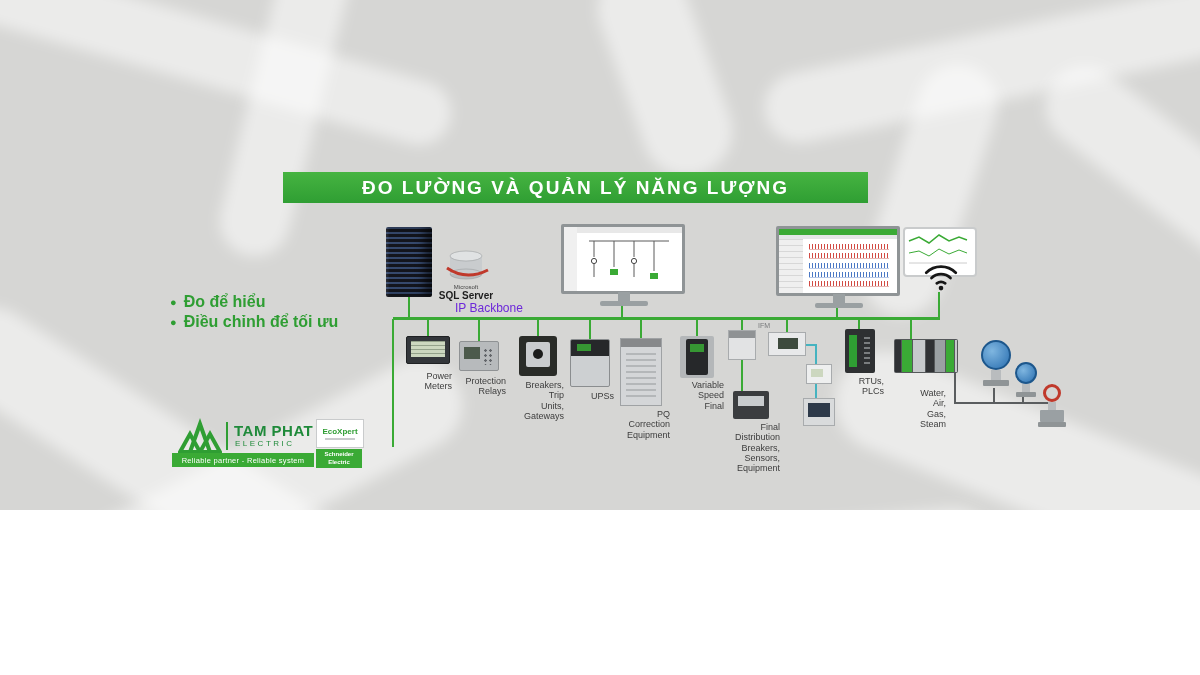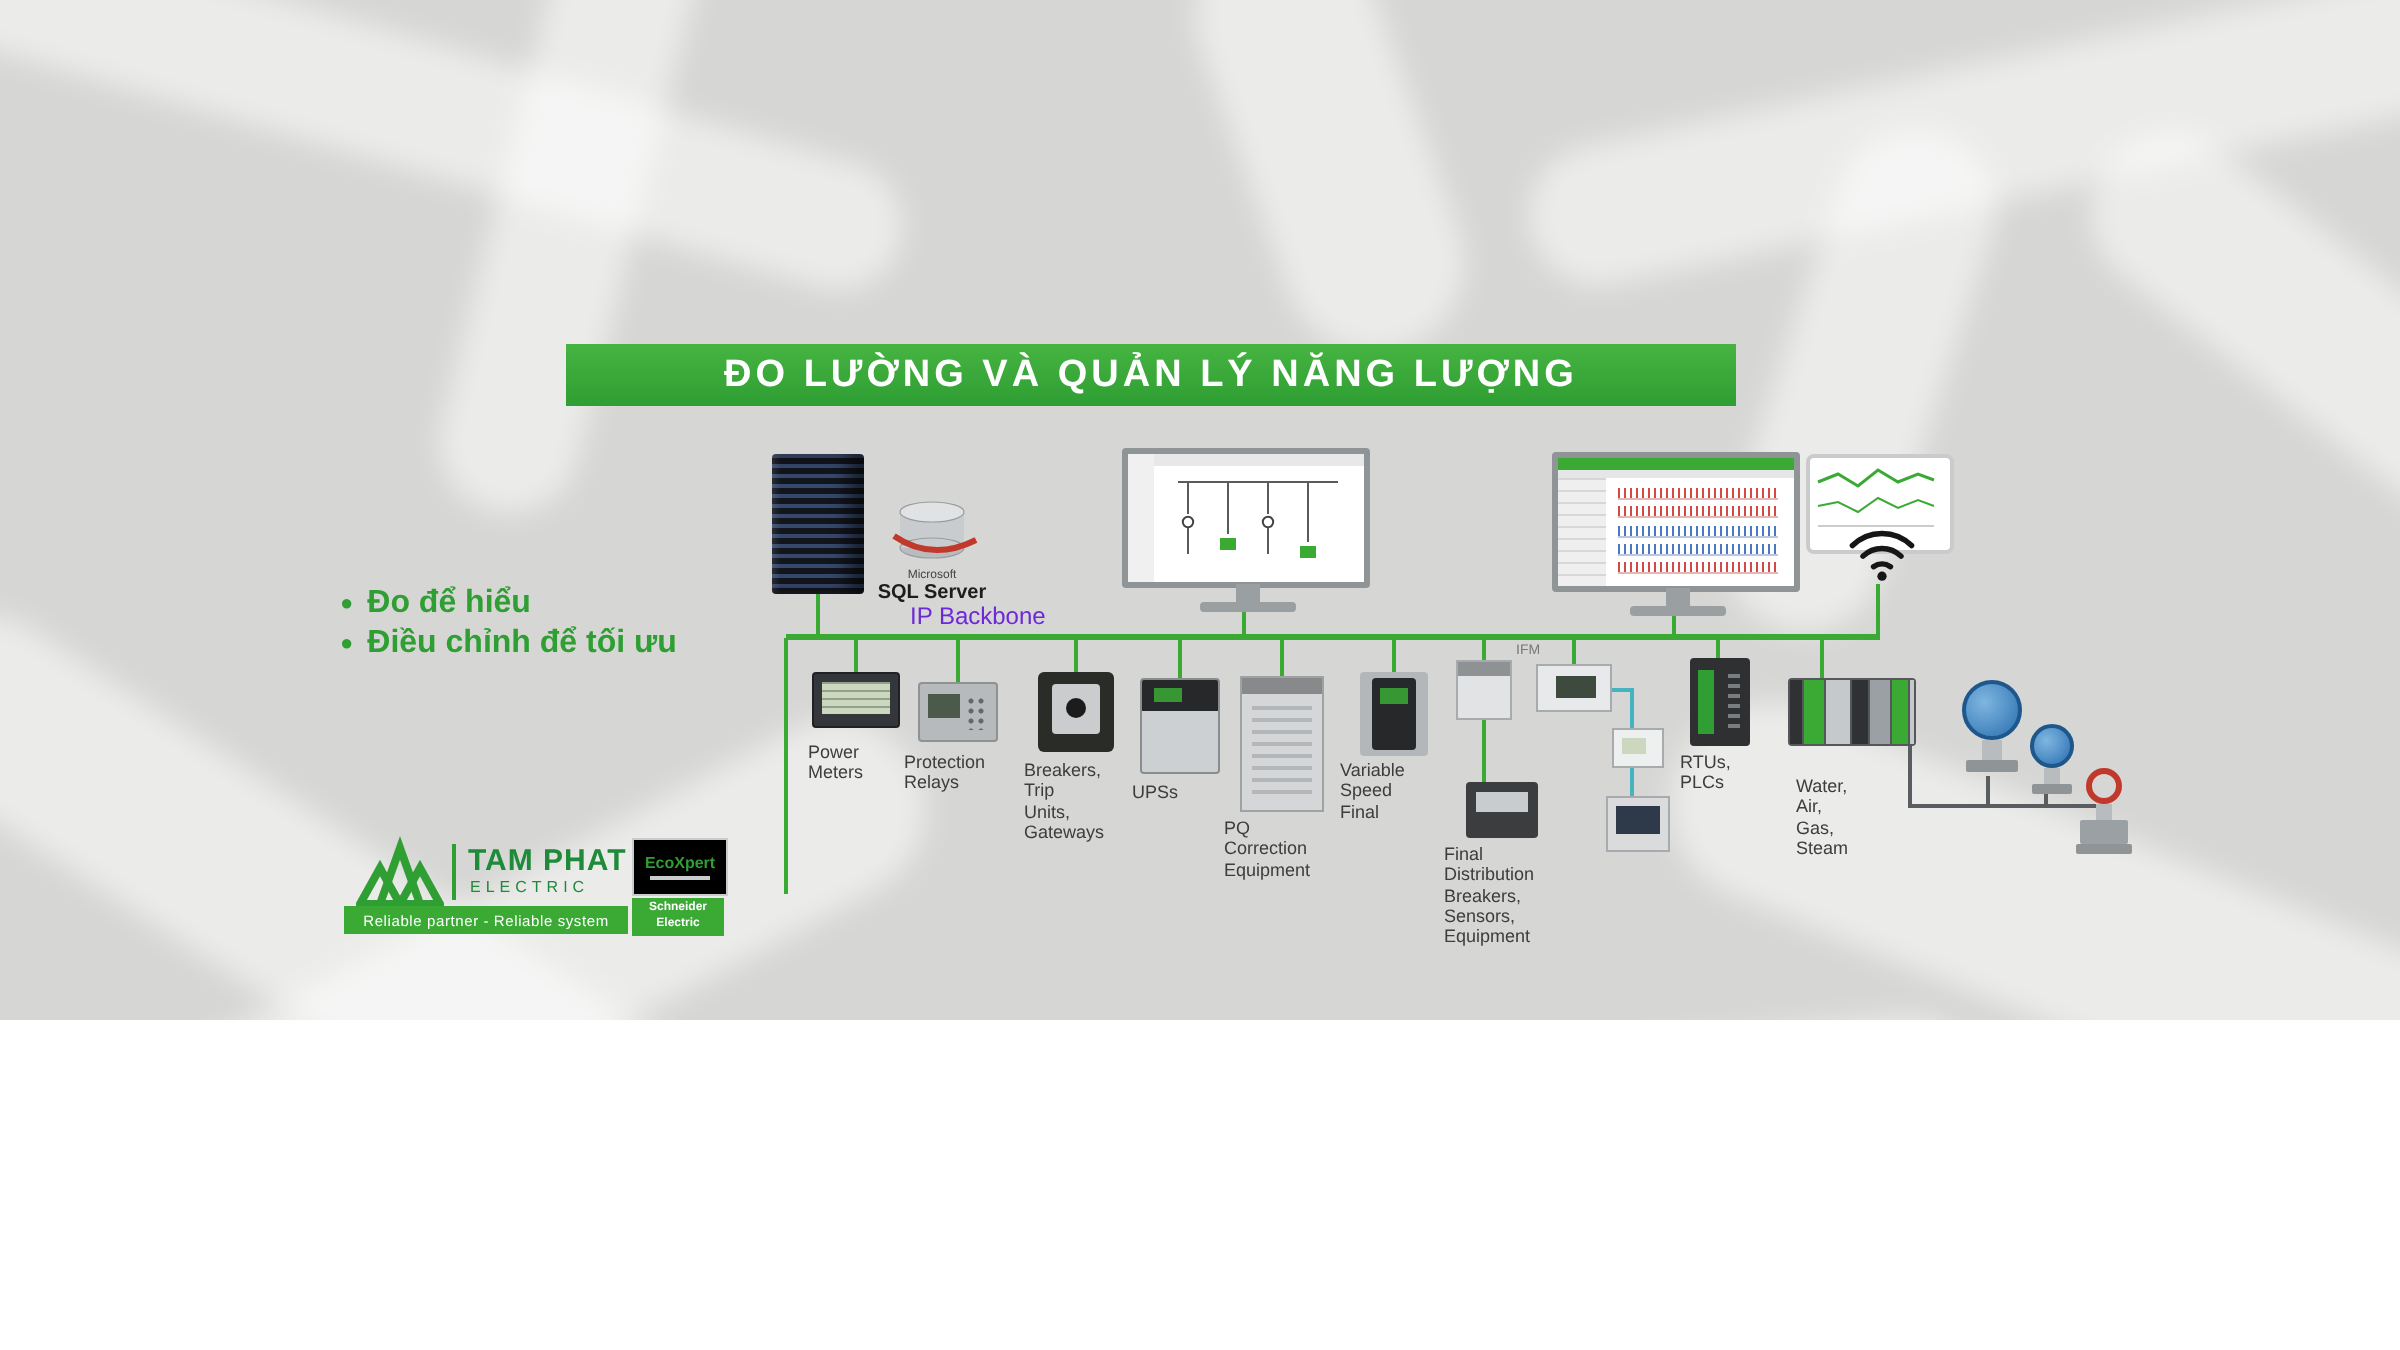--- a/index.html
+++ b/index.html
@@ -42,21 +42,21 @@
   .m2-side{position:absolute;left:0;top:10px;bottom:0;width:24px;background:#efefef;
            background-image:repeating-linear-gradient(180deg,#d7d7d7 0 1px,rgba(0,0,0,0) 1px 6px);}
   .wave{position:absolute;height:5px;}
   .wave.red{background-image:repeating-linear-gradient(90deg,#d24a43 0 1px,rgba(0,0,0,0) 1px 3px);border-bottom:1px solid #e6b6b3;}
   .wave.blue{background-image:repeating-linear-gradient(90deg,#4a78c5 0 1px,rgba(0,0,0,0) 1px 3px);border-bottom:1px solid #b9c8e6;}
   .tablet{position:absolute;left:903px;top:227px;width:70px;height:46px;background:#fff;border:2px solid #c9cbcc;border-radius:4px;overflow:hidden;}
   .wifi{position:absolute;left:922px;top:262px;width:38px;height:30px;}
 
   
   .device{position:absolute;box-sizing:border-box;}
-  .dev-label{position:absolute;font-size:9px;line-height:1.15;color:#3d3d3d;text-align:left;white-space:pre-line;}
+  .dev-label{position:absolute;font-size:9px;line-height:1.15;color:#3d3d3d;text-align:right;white-space:pre-line;}
   .tag-ifm{position:absolute;left:758px;top:322px;font-size:7px;color:#77797b;}
 
   .dev-pm{left:406px;top:336px;width:44px;height:28px;background:#33363a;border:1px solid #1f2123;border-radius:2px;}
   .dev-pm .lcd{position:absolute;left:4px;top:4px;right:4px;bottom:6px;background:#ccd7bf;
                background-image:repeating-linear-gradient(180deg,rgba(40,60,40,.35) 0 1px,rgba(0,0,0,0) 1px 4px);}
   .dev-pr{left:459px;top:341px;width:40px;height:30px;background:#b7babc;border:1px solid #8f9294;border-radius:2px;}
   .dev-pr .screen{position:absolute;left:4px;top:5px;width:16px;height:12px;background:#4c5a4c;}
   .dev-pr .btns{position:absolute;right:4px;top:6px;width:11px;height:17px;
                 background-image:radial-gradient(circle,#63666a 1px,rgba(0,0,0,0) 1.5px);background-size:5px 5px;}
   .dev-br{left:519px;top:336px;width:38px;height:40px;background:#2a2c28;border-radius:3px;}
@@ -90,21 +90,21 @@
   .dev-plc div{height:100%;}
 
   .meter-circle{border-radius:50%;margin:0 auto;}
   .meter-stem{background:#b9bcbe;margin:0 auto;}
   .meter-base{background:#8f9496;margin:0 auto;border-radius:1px;}
 
   
   .brand-text{position:absolute;color:#1f8a3a;}
   .tagline{position:absolute;left:172px;top:453px;width:142px;height:14px;background:#3aaa35;color:#fff;
            font-size:7.5px;display:flex;align-items:center;justify-content:center;letter-spacing:.3px;}
-  .ecox{position:absolute;left:316px;top:419px;width:46px;height:27px;background:#000000;border:1px solid #c9cbcc;
+  .ecox{position:absolute;left:316px;top:419px;width:46px;height:27px;background:#ffffff;border:1px solid #c9cbcc;
         display:flex;flex-direction:column;align-items:center;justify-content:center;}
   .ecox .t{color:#2f9e33;font-size:8px;font-weight:bold;}
   .ecox .bar{width:30px;height:2px;background:#c9cbcc;margin-top:2px;}
   .se-logo{position:absolute;left:316px;top:449px;width:46px;height:19px;background:#3aaa35;color:#fff;
            font-size:6px;line-height:1.2;display:flex;flex-direction:column;align-items:center;justify-content:center;font-weight:bold;}
 </style>
 </head>
 <body>
 
 <div class="stage">

